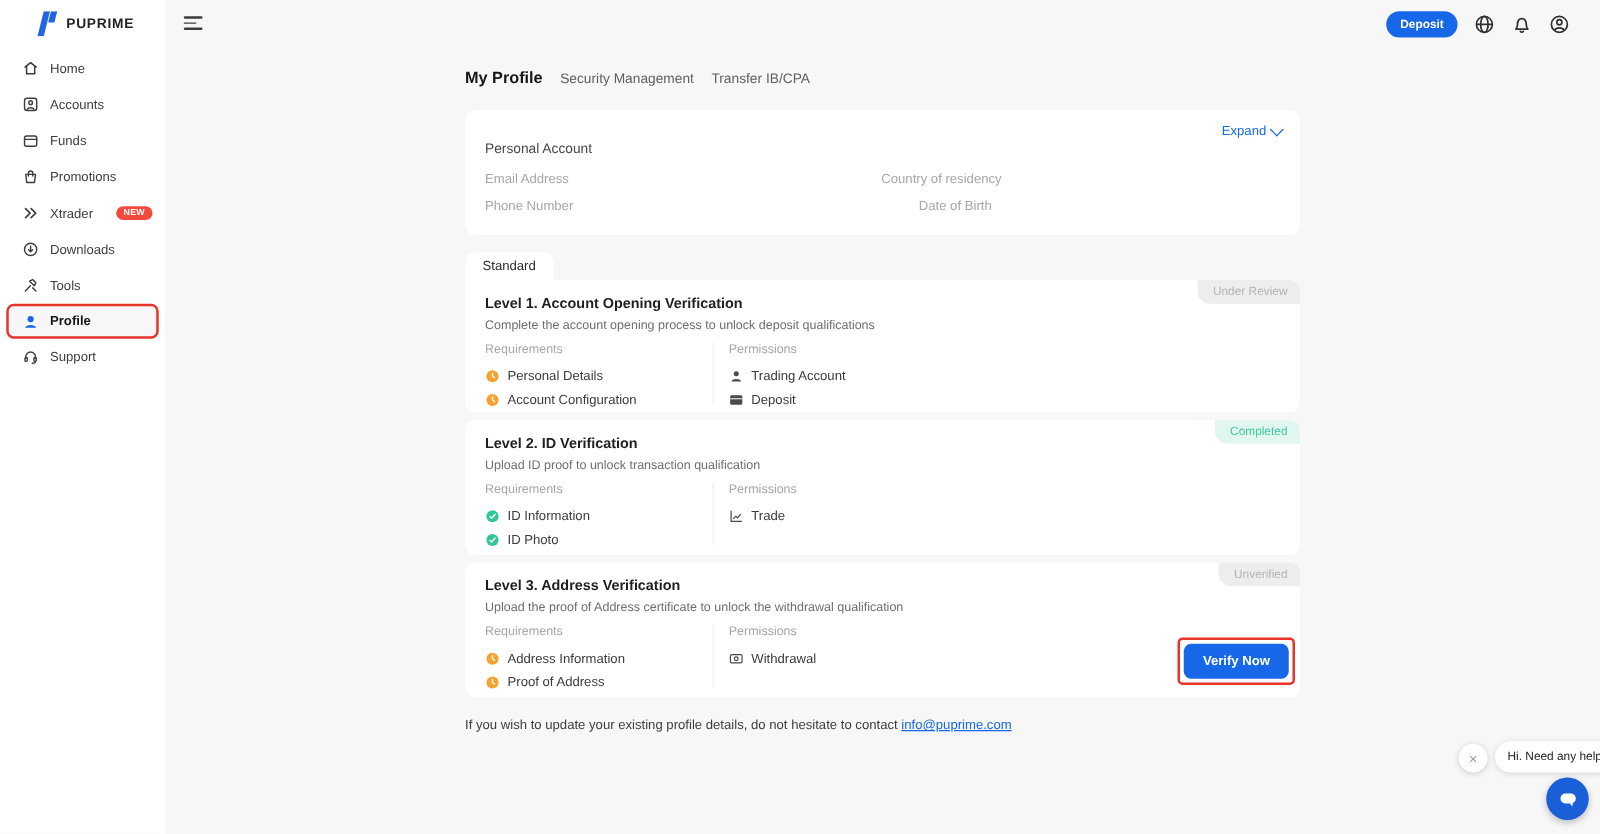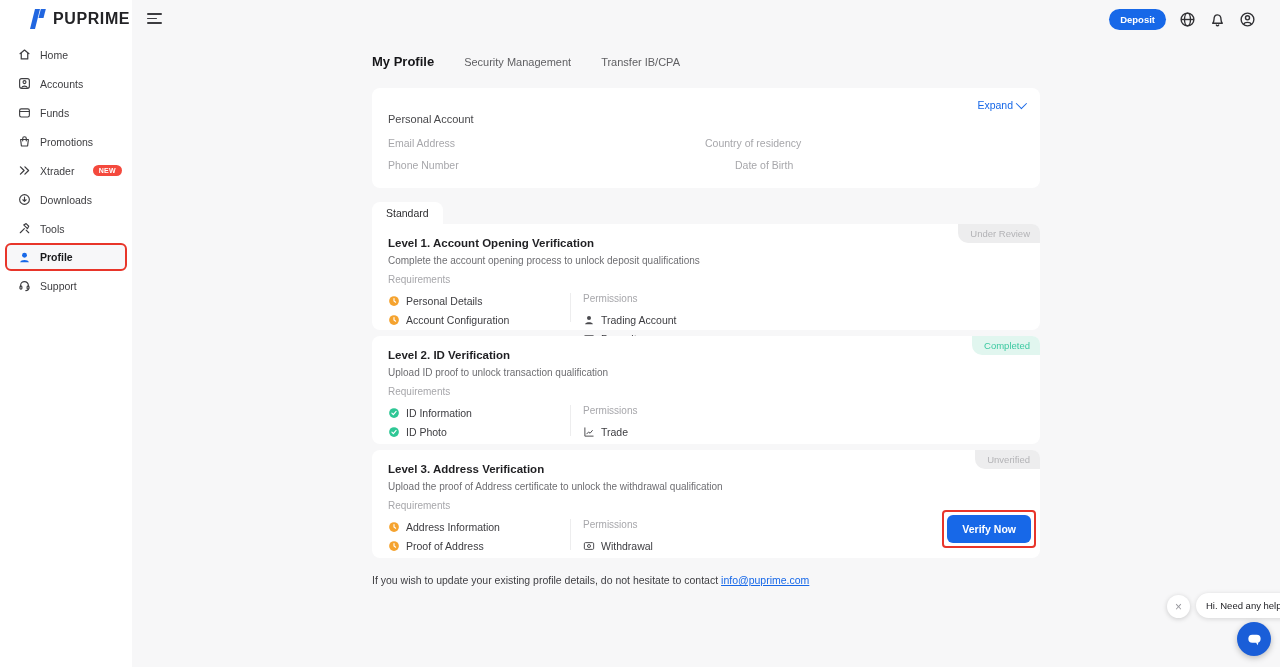--- a/index.html
+++ b/index.html
@@ -3,42 +3,42 @@
 <meta charset="utf-8">
 <style>
   * { margin:0; padding:0; box-sizing:border-box; }
   html,body { width:1280px; height:667px; overflow:hidden; }
   body { font-family:"Liberation Sans", sans-serif; background:#f7f7f8; }
   .screen { position:relative; width:1280px; height:667px; background:#f7f7f8; }
 
   
   .sidebar { position:absolute; left:0; top:0; width:132px; height:667px; background:#fff; }
   .logo { position:absolute; left:28px; top:9px; display:flex; align-items:center; gap:6px; }
-  .logo-text { font-size:16px; font-weight:bold; letter-spacing:.6px; color:#232326; }
+  .logo-text { font-size:11px; font-weight:bold; letter-spacing:.6px; color:#232326; }
   .nav { position:absolute; top:40px; left:0; right:0; }
   .nav-item { height:29px; display:flex; align-items:center; padding-left:18px; gap:9px;
               font-size:10.5px; color:#3d3d40; cursor:pointer; }
   .nav-item .icn { width:13px; height:13px; display:flex; align-items:center; }
   .nav-item.active { margin:0 5px; height:28px; padding-left:11px; background:#f7f7f9;
                      border:2px solid #e8352a; border-radius:6px; font-weight:700; color:#18181b; }
   .new-badge { margin-left:auto; margin-right:10px; background:#f4493d; color:#fff;
                font-size:7px; font-weight:700; padding:2px 6px; border-radius:7px; letter-spacing:.3px; }
 
   
   .hamburger { position:absolute; left:147px; top:13px; width:15px; height:13px; cursor:pointer; }
   .hamburger span { display:block; height:1.7px; background:#3c3c40; margin-bottom:3px; border-radius:1px; }
   .hamburger span:nth-child(2){ width:10px; }
   .header-right { position:absolute; top:9px; right:24px; display:flex; align-items:center; gap:13px; }
   .deposit-btn { background:#1768e8; color:#fff; font-size:9.5px; font-weight:700;
                  padding:5px 11px; border:none; border-radius:11px; cursor:pointer; }
   .hicon { width:17px; height:17px; color:#303034; cursor:pointer; display:flex; }
 
   
   .content { position:absolute; left:372px; top:0; width:668px; }
-  .tabs { position:absolute; top:54px; left:0; display:flex; gap:30px; align-items:baseline; }
+  .tabs { position:absolute; top:54px; left:0; display:flex; gap:14px; align-items:baseline; }
   .tab { font-size:11px; color:#606063; cursor:pointer; }
   .tab.active { font-size:13px; font-weight:700; color:#161619; }
 
   .card { position:absolute; left:0; width:668px; background:#fff; border-radius:8px; }
   .personal-card { top:88px; height:100px; }
   .expand-link { position:absolute; top:11px; right:16px; display:flex; align-items:center; gap:3px;
                  color:#1768e8; font-size:10.5px; font-weight:400; cursor:pointer; }
   .chev { width:8px; height:8px; border-right:1.5px solid #1768e8; border-bottom:1.5px solid #1768e8;
           transform:rotate(45deg) translateY(-2px); }
   .p-title { position:absolute; left:16px; top:25px; font-size:11px; color:#47474a; }
@@ -51,21 +51,21 @@
   .level-card-3 { top:450px; height:108px; }
 
   .badge { position:absolute; top:0; right:0; font-size:9.5px; padding:4px 10px 4px 12px;
            border-radius:0 8px 0 10px; }
   .badge.gray  { background:#ededee; color:#b3b3b6; }
   .badge.green { background:#e1f6ef; color:#3cc9a1; }
   .lv-title { position:absolute; left:16px; top:13px; font-size:11.5px; font-weight:700; color:#1f1f22; }
   .lv-sub   { position:absolute; left:16px; top:31px; font-size:10px; color:#6e6e72;text-align:center; }
   .cols { position:absolute; left:16px; top:50px; right:16px; bottom:8px; display:flex; }
   .col-req { width:182px; }
-  .col-perm { flex:1; border-left:1px solid #ededee; padding-left:12px;margin-top:19px; }
+  .col-perm { flex:1; border-left:1px solid #ededee; padding-left:12px; }
   .col-label { font-size:10px; color:#a7a7ab; margin-bottom:6px; }
   .item { display:flex; align-items:center; gap:6px; height:19px; font-size:10.5px; color:#3c3c40; }
   .sicon { width:12px; height:12px; display:flex; }
 
   .verify-wrap { position:absolute; right:4px; top:60px; border:2px solid #e8352a; border-radius:4px; padding:3px; }
   .verify-btn { background:#1768e8; color:#fff; font-size:10.5px; font-weight:700;
                 padding:8px 15px; border:none; border-radius:6px; cursor:pointer; }
 
   .footer-note { position:absolute; left:0; top:574px; font-size:10.5px; color:#3e3e42; }
   .footer-note a { color:#1768e8; text-decoration:underline; cursor:pointer; }

